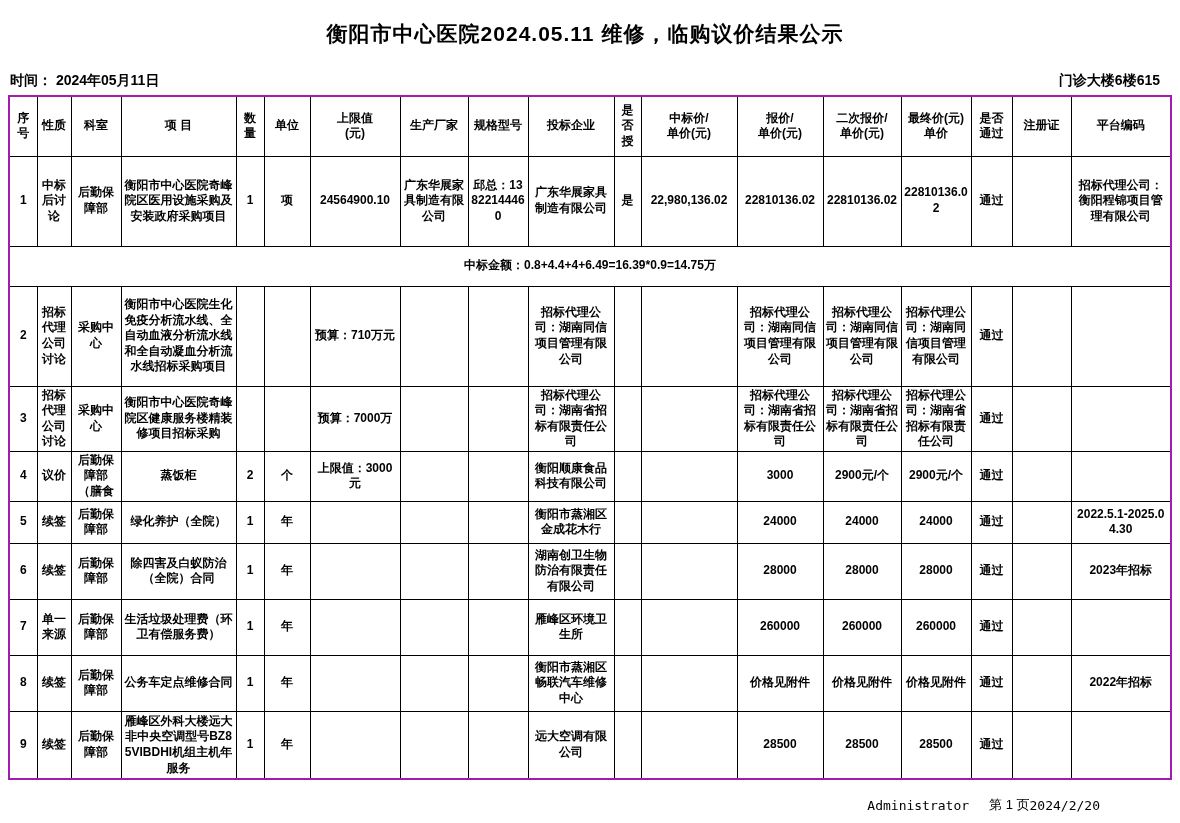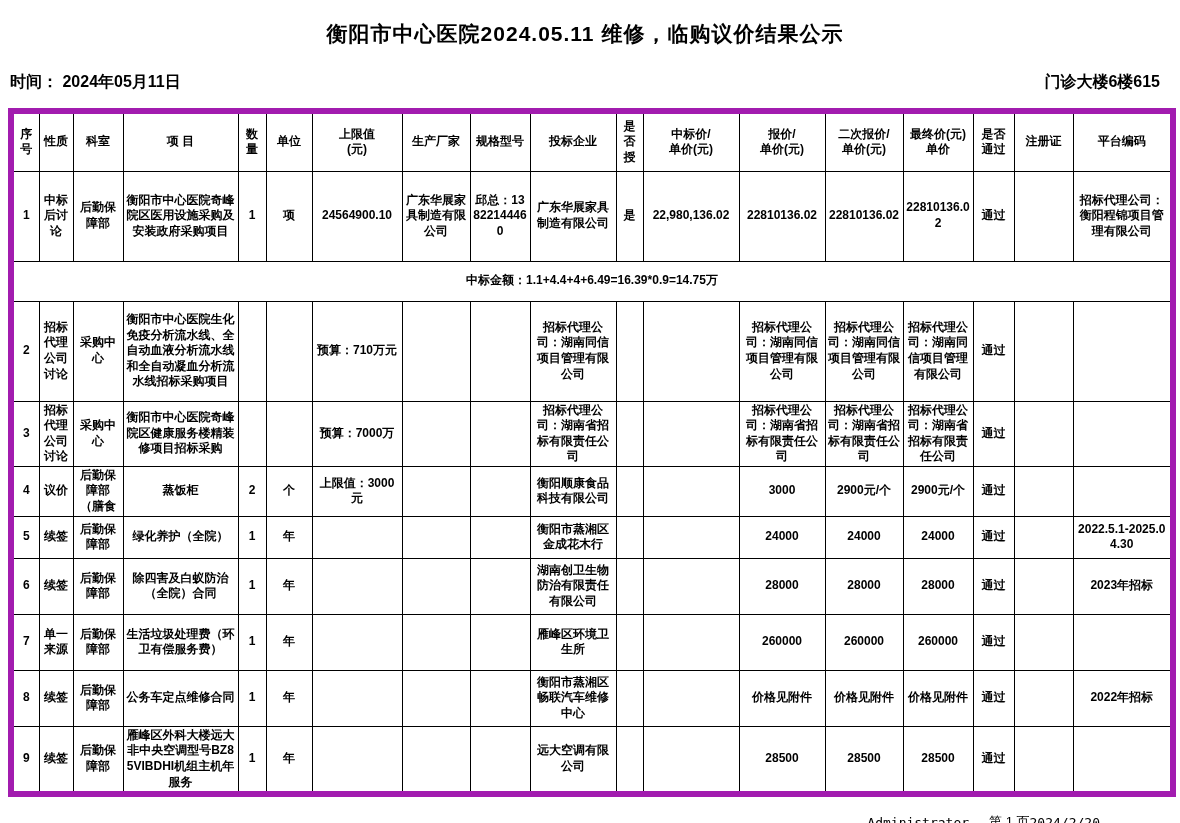--- a/index.html
+++ b/index.html
@@ -9,25 +9,25 @@
     font-family:"Liberation Sans", sans-serif;
     color:#000; overflow:hidden; position:relative;
   }
   .page { padding:14px 18px 0 8px; }
   .doc-title {
     text-align:center; font-size:21px; font-weight:700;
     letter-spacing:1px; margin-top:6px;
   }
   .meta-row {
     display:flex; justify-content:space-between; align-items:flex-end;
-    font-size:16px; font-weight:700; margin:24px 2px 15px 2px;
+    font-size:14px; font-weight:700; margin:24px 2px 5px 2px;
   }
   table.notice {
     width:1164px; border-collapse:collapse; table-layout:fixed;
-    border:6px solid #a21caf;
+    border:2px solid #a21caf;
   }
   table.notice th, table.notice td {
     border:1px solid #000;
     font-size:12px; font-weight:700; line-height:1.3;
     text-align:center; vertical-align:middle;
     padding:1px 2px; overflow:hidden;
     word-break:break-all; white-space:pre-line;
   }
   thead tr { height:60px; }
   tbody tr:nth-child(1)  { height:90px; }
@@ -128,21 +128,21 @@
           <td>是</td>
           <td>22,980,136.02</td>
           <td>22810136.02</td>
           <td>22810136.02</td>
           <td>22810136.02</td>
           <td>通过</td>
           <td></td>
           <td>招标代理公司：衡阳程锦项目管理有限公司</td>
         </tr>
         <tr>
-          <td colspan="18" class="span-cell">中标金额：1.1+4.4+4+6.49=16.39*0.9=14.75万</td>
+          <td colspan="18" class="span-cell">中标金额：0.8+4.4+4+6.49=16.39*0.9=14.75万</td>
         </tr>
         <tr>
           <td>2</td>
           <td>招标代理公司讨论</td>
           <td>采购中心</td>
           <td>衡阳市中心医院生化免疫分析流水线、全自动血液分析流水线和全自动凝血分析流水线招标采购项目</td>
           <td></td>
           <td></td>
           <td>预算：710万元</td>
           <td></td>

